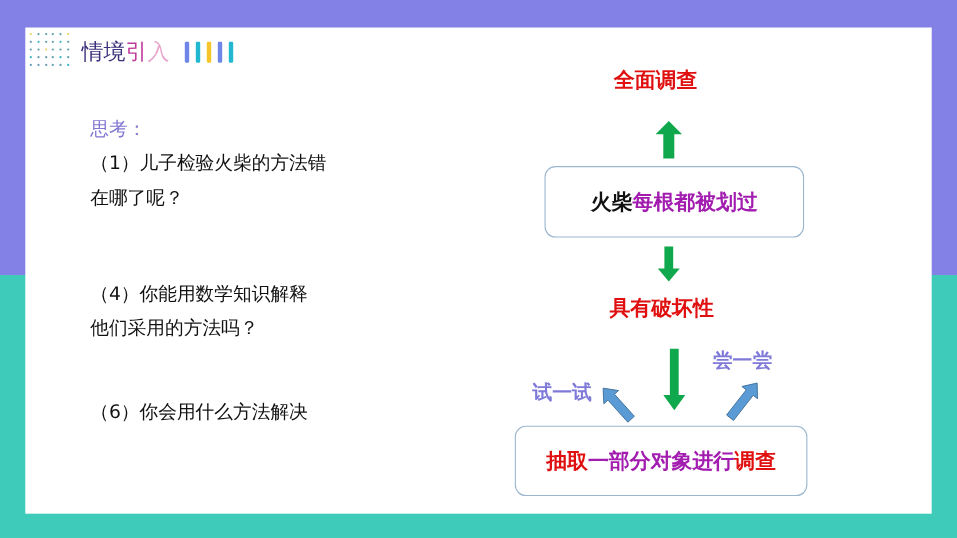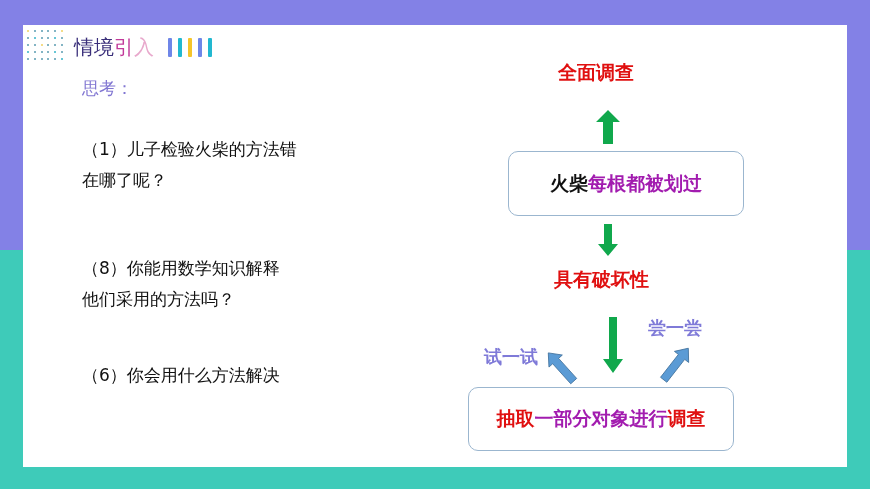--- a/index.html
+++ b/index.html
@@ -20,36 +20,36 @@
     .dot.y { background: #f0d060; }
     .dot.c { background: #33b3c7; }
     .title {
       position: absolute; left: 74px; top: 34px; font-size: 20px; line-height: 26px; letter-spacing: 0px;
     }
     .title .t1 { color: #3a2f7a; }
     .title .t2 { color: #c23a9a; }
     .title .t3 { color: #e8a8cc; }
     .bars { position: absolute; left: 168px; top: 38px; display: flex; gap: 6px; }
     .bar { width: 4px; height: 19px; border-radius: 1px; }
-    .think { position: absolute; left: 82px; top: 77px; font-size: 17px; color: #8176d2; }
+    .think { position: absolute; left: 82px; top: 106px; font-size: 17px; color: #8176d2; }
     .q { position: absolute; font-size: 17px; color: #111; line-height: 31px; }
     .q1 { left: 82px; top: 134px; }
     .q2 { left: 82px; top: 253px; }
     .q3 { left: 82px; top: 360px; }
     .red { color: #e01010; font-weight: bold; }
     .lbl { position: absolute; font-size: 19px; font-weight: bold; }
     .top-label { left: 558px; top: 60px; color: #e01010; }
     .mid-label { left: 554px; top: 267px; color: #e01010; text-align: center; }
     .try-label { left: 484px; top: 319px; color: #7f7ad8; font-size: 18px; margin-top: 26px; }
     .taste-label { left: 648px; top: 316px; color: #7f7ad8; font-size: 18px; }
     .box {
       position: absolute; border: 1.2px solid #9bb6cf; border-radius: 10px; background: #fff;
       display: flex; align-items: center; justify-content: center; font-weight: bold; box-sizing: border-box;
     }
-    .box1 { left: 495px; top: 151px; width: 236px; height: 65px; font-size: 19px; margin-left: 13px; }
+    .box1 { left: 495px; top: 151px; width: 236px; height: 65px; font-size: 19px; }
     .box2 { left: 468px; top: 387px; width: 266px; height: 64px; font-size: 19px; }
     .black { color: #111; }
     .purple { color: #a21caf; }
     svg { position: absolute; overflow: visible; }
   </style>
 </head>
 <body>
 
 <div class="bg-top"></div>
 <div class="bg-bottom"></div>
@@ -99,21 +99,21 @@
   <div class="bar" style="background:#22b8d0"></div>
 </div>
 
 <div class="think">思考：</div>
 
 <div class="q q1">
   <div>（1）儿子检验火柴的方法错</div>
   <div>在哪了呢？</div>
 </div>
 <div class="q q2">
-  <div>（8）你能用数学知识解释</div>
+  <div>（4）你能用数学知识解释</div>
   <div>他们采用的方法吗？</div>
 </div>
 <div class="q q3">
   <div>（6）你会用什么方法解决</div>
 </div>
 
 <div class="lbl top-label">全面调查</div>
 
 <svg style="left:596px;top:110px;" width="24" height="34">
   <polygon points="12,0 24,12 17,12 17,34 7,34 7,12 0,12" fill="#10a84c"></polygon>

